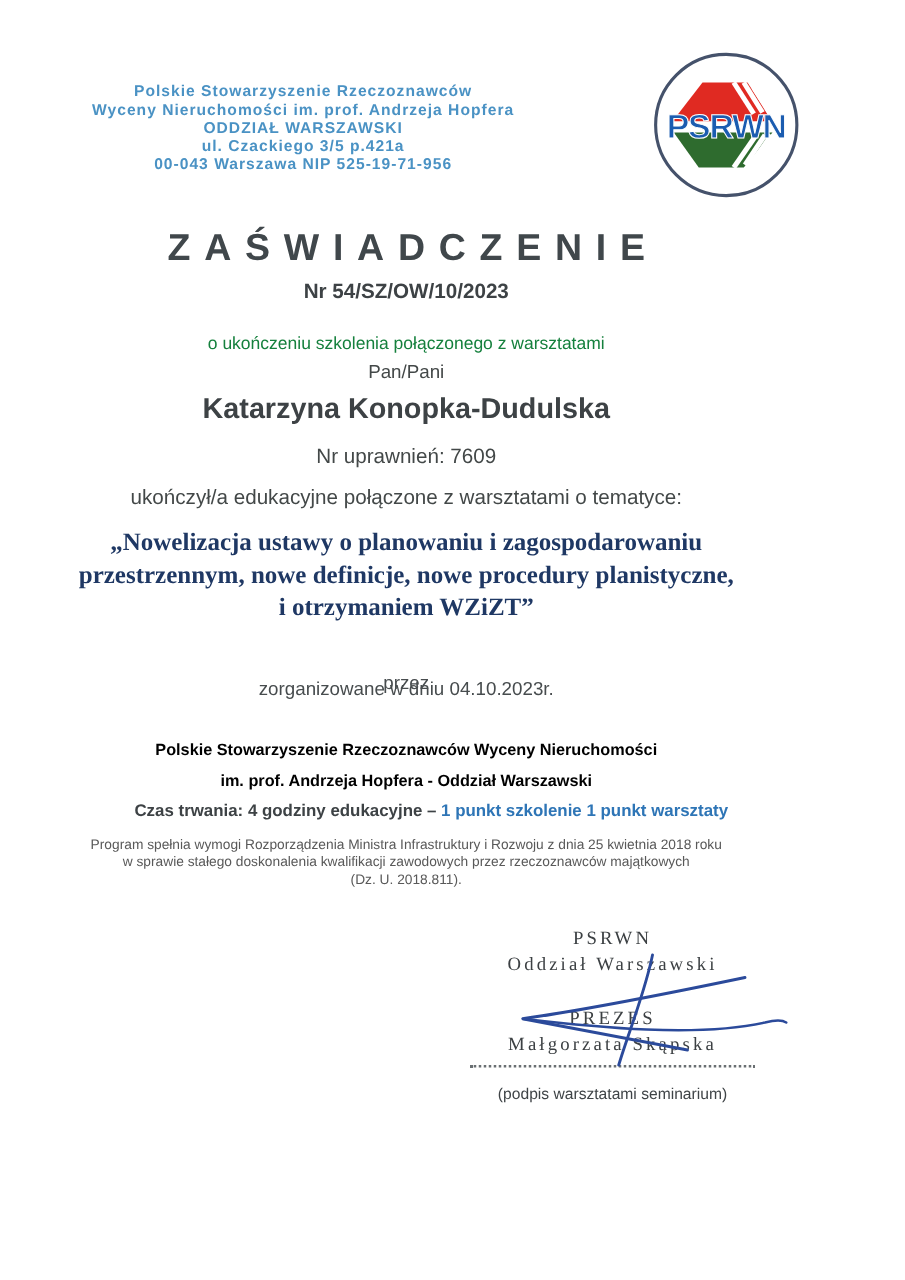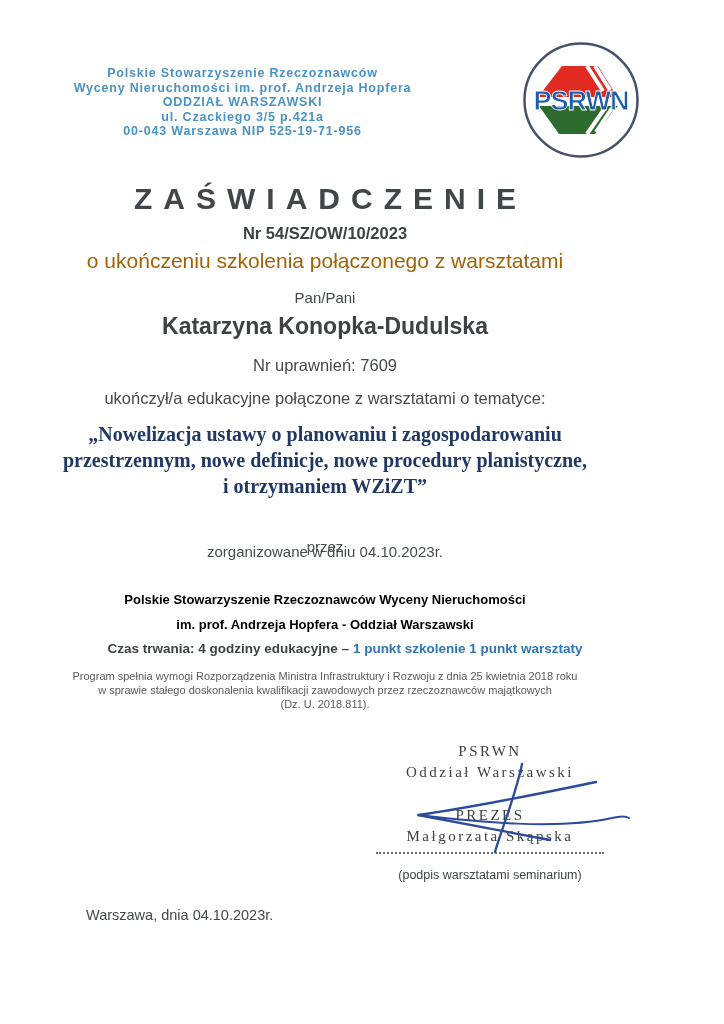--- a/index.html
+++ b/index.html
@@ -25,21 +25,21 @@
   
   .logo{position:absolute; left:521px; top:40px; width:120px; height:120px;}
   
   .c{position:absolute; left:0; width:650px; text-align:center;}
   .title{
     top:182px;
     font-size:30px; font-weight:bold; letter-spacing:11px; text-indent:11px;
     color:#40474b;
   }
   .cert-no{top:224px; font-size:16.5px; font-weight:bold; color:#3d4245;}
-  .subtitle{top:249px; font-size:21px; color:#a16207;}
+  .subtitle{top:266px; font-size:14px; color:#15803d;}
   .salutation{top:289px; font-size:15px; color:#434848;}
   .recipient{top:313px; font-size:23px; font-weight:bold; color:#3d4245;}
   .license{top:356px; font-size:16.5px; color:#434848;}
   .completion{top:389px; font-size:16.5px; color:#434848;}
   .topic{
     top:421px;
     font-family:"Liberation Serif", serif;
     font-weight:bold;
     font-size:20px; line-height:26px;
     color:#1f3864;
@@ -147,15 +147,14 @@
     <div class="dotline"></div>
     <div class="sign-caption">(podpis warsztatami seminarium)</div>
   </div>
 
   <svg class="autograph" viewBox="0 0 235 100" xmlns="http://www.w3.org/2000/svg">
     <path d="M 198,26 C 150,36 70,52 20,59 L 152,84" fill="none" stroke="#2b4a9b" stroke-width="2.3" stroke-linecap="round"></path>
     <path d="M 124,8 C 118,38 104,72 97,96" fill="none" stroke="#2b4a9b" stroke-width="2.3" stroke-linecap="round"></path>
     <path d="M 20,59 C 80,66 160,74 214,62 C 222,60 228,60 231,62" fill="none" stroke="#2b4a9b" stroke-width="2" stroke-linecap="round"></path>
   </svg>
 
-  <div class="footer-date">Warszawa, dnia 04.10.2023r.</div>
 
 </div>
 
 </body></html>

